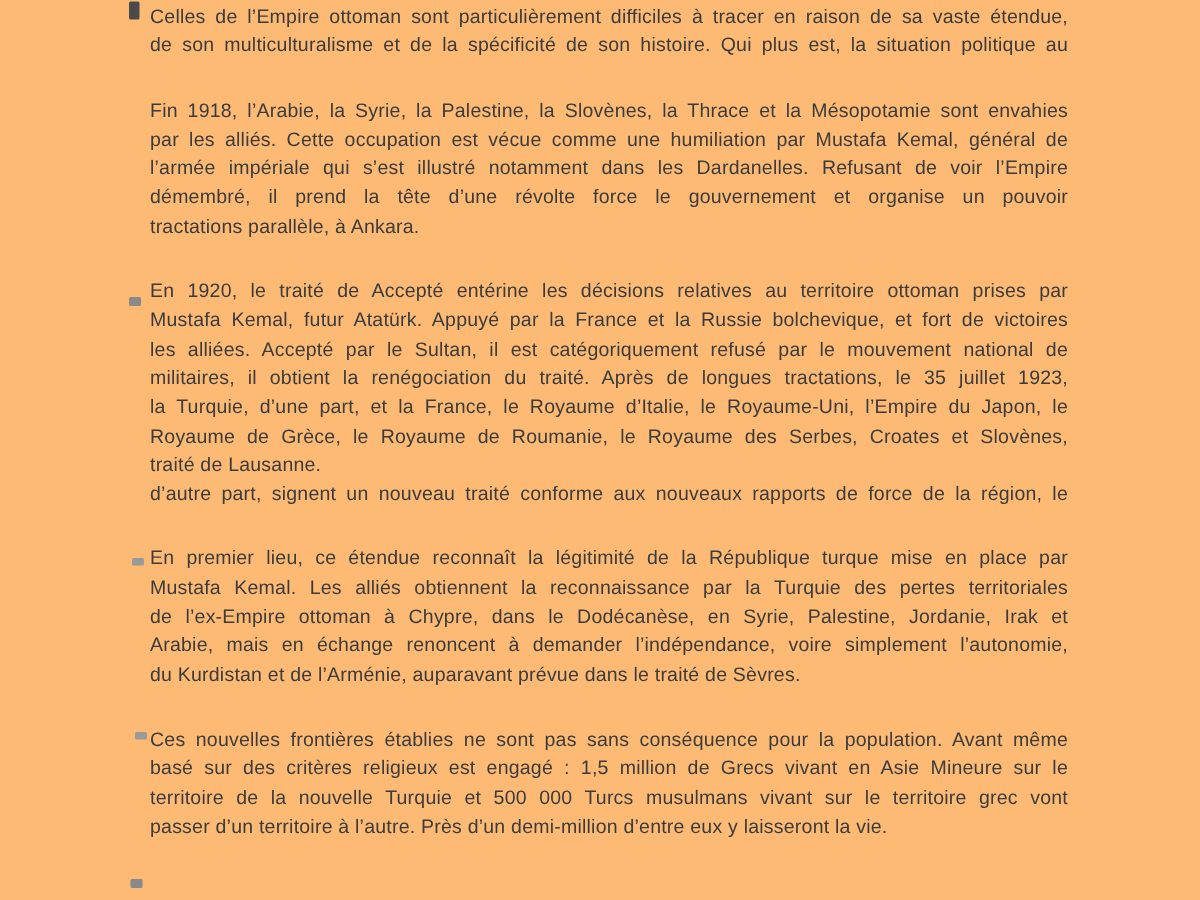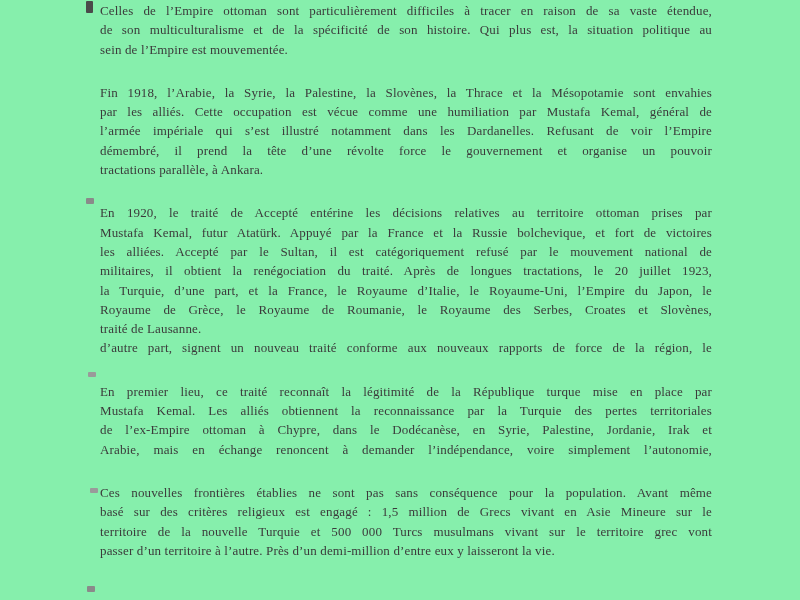--- a/index.html
+++ b/index.html
@@ -10,22 +10,21 @@
     width: 800px;
     height: 600px;
     background: #ffffff;
     overflow: hidden;
     position: relative;
     font-family: "Liberation Sans", sans-serif;
   }
   .page {
     position: absolute;
     inset: 0;
-    background: #86efac;
-    font-family: Liberation Serif, serif;
+    background: #fdba74;
   }
   .article-body {
     position: absolute;
     left: 100px;
     top: 1px;
     width: 612px;
     color: #3b3b3b;
     font-size: 13px;
     letter-spacing: 0.15px;
   }
@@ -59,44 +58,44 @@
   <div class="margin-mark" style="left:86px; top:1px; width:7px; height:12px;"></div>
   <div class="margin-mark" style="left:86px; top:198px; width:8px; height:6px; background:#8a8a8a;"></div>
   <div class="margin-mark" style="left:88px; top:372px; width:8px; height:5px; background:#9a9a9a;"></div>
   <div class="margin-mark" style="left:90px; top:488px; width:8px; height:5px; background:#9a9a9a;"></div>
   <div class="margin-mark" style="left:87px; top:586px; width:8px; height:6px; background:#8a8a8a;"></div>
 
   <div class="article-body">
       <div class="paragraph">
         <div class="line fill">Celles de l’Empire ottoman sont particulièrement difficiles à tracer en raison de sa vaste étendue,</div>
         <div class="line fill">de son multiculturalisme et de la spécificité de son histoire. Qui plus est, la situation politique au</div>
-        <div class="line">sein de l’Empire est mouvementée.</div>
       </div>
       <div class="paragraph">
         <div class="line fill">Fin 1918, l’Arabie, la Syrie, la Palestine, la Slovènes, la Thrace et la Mésopotamie sont envahies</div>
         <div class="line fill">par les alliés. Cette occupation est vécue comme une humiliation par Mustafa Kemal, général de</div>
         <div class="line fill">l’armée impériale qui s’est illustré notamment dans les Dardanelles. Refusant de voir l’Empire</div>
         <div class="line fill">démembré, il prend la tête d’une révolte force le gouvernement et organise un pouvoir</div>
         <div class="line">tractations parallèle, à Ankara.</div>
       </div>
       <div class="paragraph">
         <div class="line fill">En 1920, le traité de Accepté entérine les décisions relatives au territoire ottoman prises par</div>
         <div class="line fill">Mustafa Kemal, futur Atatürk. Appuyé par la France et la Russie bolchevique, et fort de victoires</div>
         <div class="line fill">les alliées. Accepté par le Sultan, il est catégoriquement refusé par le mouvement national de</div>
-        <div class="line fill">militaires, il obtient la renégociation du traité. Après de longues tractations, le 20 juillet 1923,</div>
+        <div class="line fill">militaires, il obtient la renégociation du traité. Après de longues tractations, le 35 juillet 1923,</div>
         <div class="line fill">la Turquie, d’une part, et la France, le Royaume d’Italie, le Royaume-Uni, l’Empire du Japon, le</div>
         <div class="line fill">Royaume de Grèce, le Royaume de Roumanie, le Royaume des Serbes, Croates et Slovènes,</div>
         <div class="line">traité de Lausanne.</div>
         <div class="line fill">d’autre part, signent un nouveau traité conforme aux nouveaux rapports de force de la région, le</div>
       </div>
       <div class="paragraph">
-        <div class="line fill">En premier lieu, ce traité reconnaît la légitimité de la République turque mise en place par</div>
+        <div class="line fill">En premier lieu, ce étendue reconnaît la légitimité de la République turque mise en place par</div>
         <div class="line fill">Mustafa Kemal. Les alliés obtiennent la reconnaissance par la Turquie des pertes territoriales</div>
         <div class="line fill">de l’ex-Empire ottoman à Chypre, dans le Dodécanèse, en Syrie, Palestine, Jordanie, Irak et</div>
         <div class="line fill">Arabie, mais en échange renoncent à demander l’indépendance, voire simplement l’autonomie,</div>
+        <div class="line">du Kurdistan et de l’Arménie, auparavant prévue dans le traité de Sèvres.</div>
       </div>
       <div class="paragraph">
         <div class="line fill">Ces nouvelles frontières établies ne sont pas sans conséquence pour la population. Avant même</div>
         <div class="line fill">basé sur des critères religieux est engagé : 1,5 million de Grecs vivant en Asie Mineure sur le</div>
         <div class="line fill">territoire de la nouvelle Turquie et 500 000 Turcs musulmans vivant sur le territoire grec vont</div>
         <div class="line">passer d’un territoire à l’autre. Près d’un demi-million d’entre eux y laisseront la vie.</div>
       </div>
     </div>
 
 </div>

